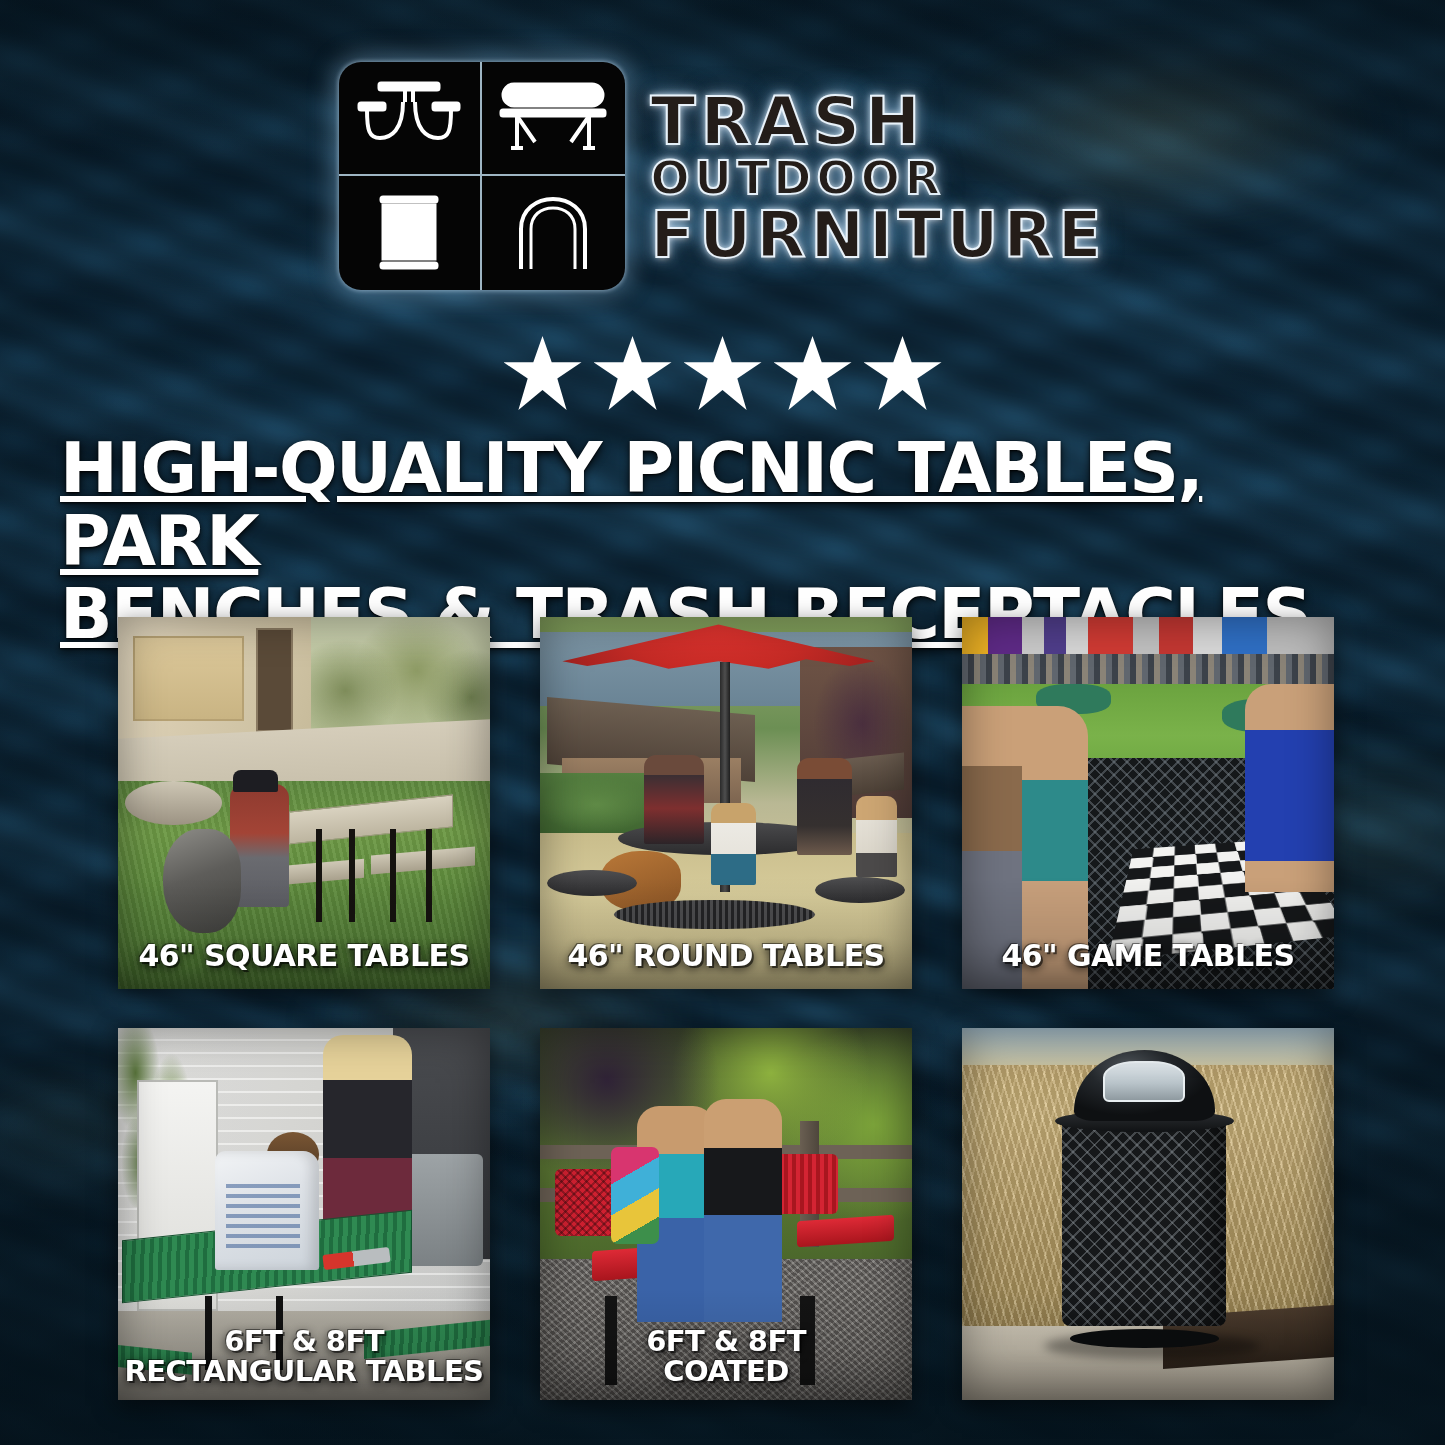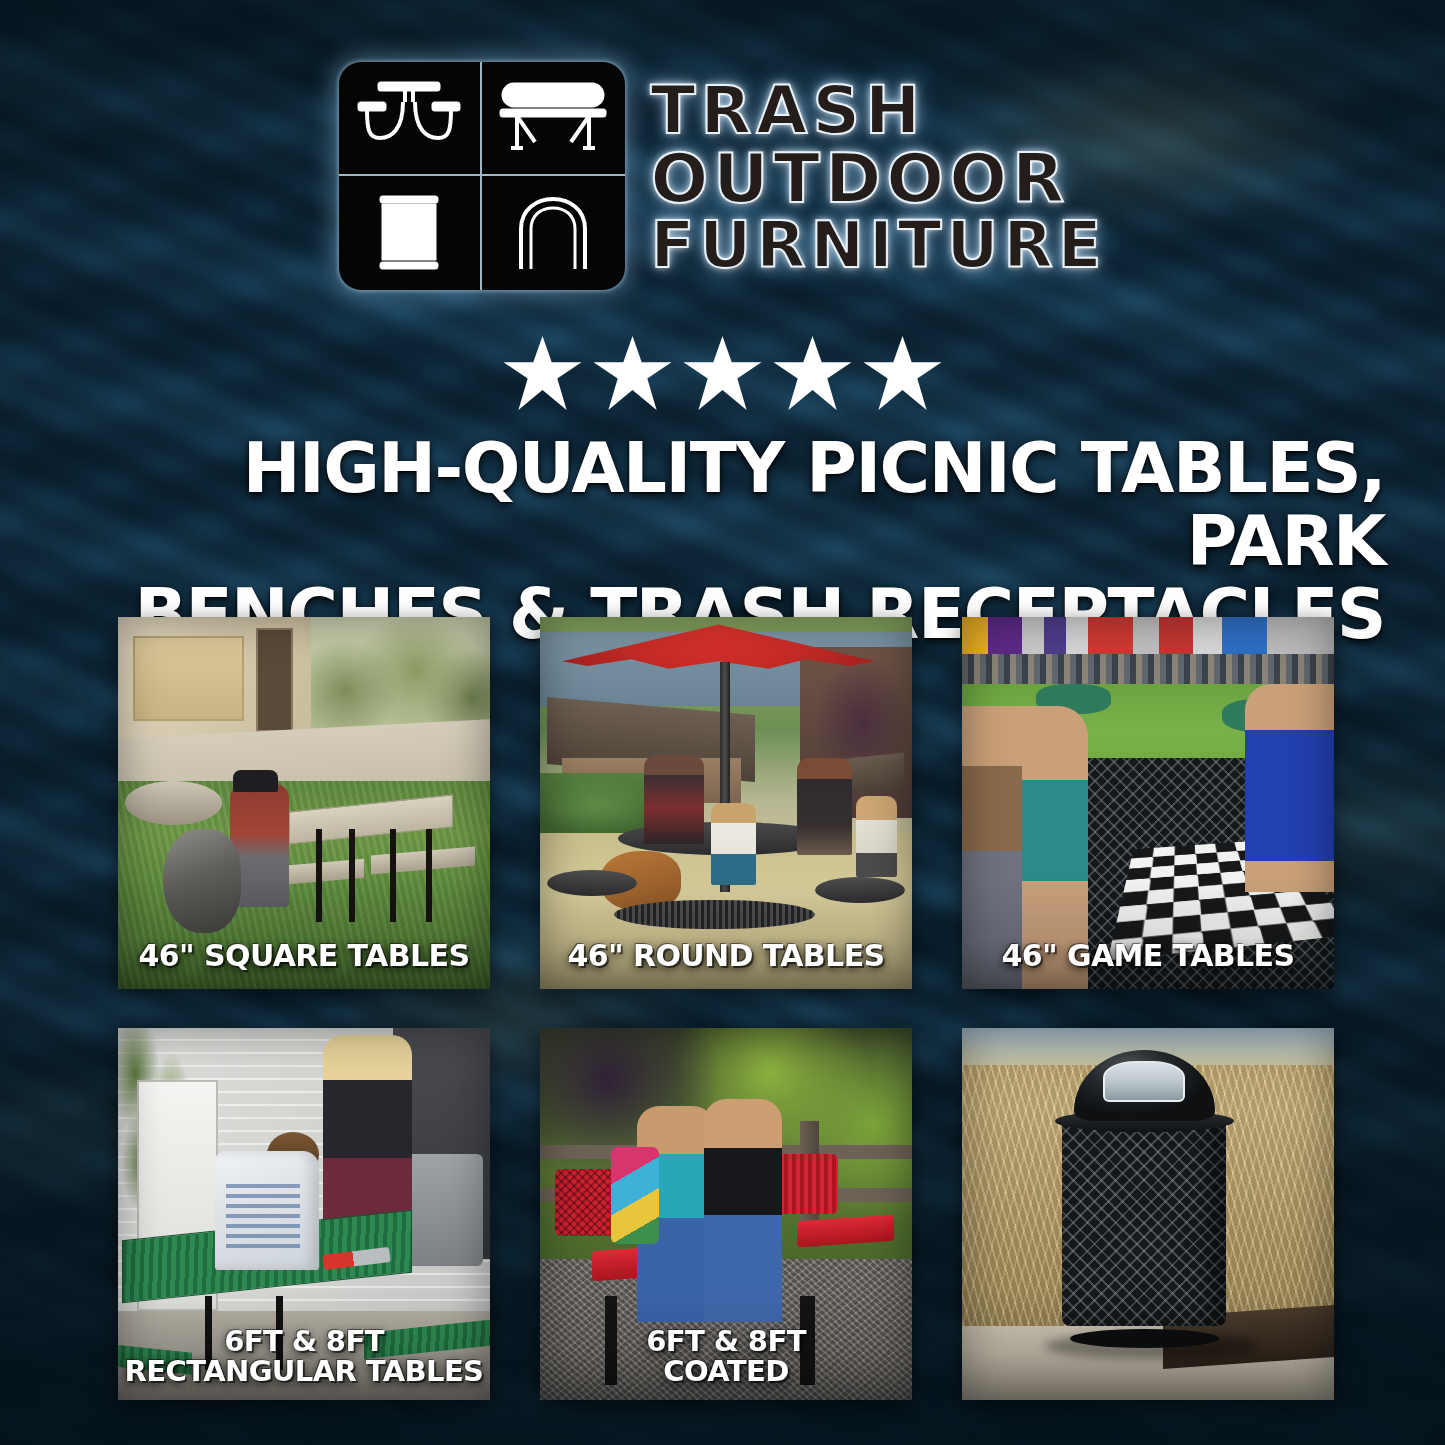--- a/index.html
+++ b/index.html
@@ -123,21 +123,21 @@
     line-height: 0.98;
     letter-spacing: 5px;
     color: #241d19;
     -webkit-text-stroke: 2px #e8f2fa;
     text-shadow:
        0 0 6px rgba(225,240,252,0.95),
        0 0 14px rgba(170,205,235,0.75),
        0 0 26px rgba(120,170,210,0.55),
        2px 3px 4px rgba(0,0,0,0.75);
   }
-  .logo-word.w2 { font-size: 68px; }
+  .logo-word.w2 { font-size: 46px; }
   .logo-word.w3 { font-size: 64px; }
 
   
   .stars {
     position: absolute;
     top: 336px; left: 0; right: 0;
     display: flex;
     justify-content: center;
     gap: 12px;
   }
@@ -145,28 +145,29 @@
     width: 78px; height: 74px;
     background: #ffffff;
     clip-path: polygon(50% 0%, 61.8% 35.5%, 100% 35.5%, 69% 57.5%, 80.9% 100%, 50% 73%, 19.1% 100%, 31% 57.5%, 0% 35.5%, 38.2% 35.5%);
     filter: drop-shadow(0 2px 5px rgba(0,0,0,0.55));
   }
 
   
   .headline {
     position: absolute;
     top: 432px; left: 60px; right: 60px;
-    text-align: right;
+    text-align: left;
     font-family: "DejaVu Sans", sans-serif;
     font-weight: 700;
     font-size: 69px;
     line-height: 1.06;
     letter-spacing: -1.5px;
     color: #ffffff;
     text-shadow: 0 3px 9px rgba(0,0,0,0.85), 0 1px 2px rgba(0,0,0,0.9);
+    text-decoration: underline;
   }
   .headline .hl-line { display: block; }
 
   
   .grid {
     position: absolute;
     top: 617px;
     left: 118px;
     width: 1216px;
     display: grid;

